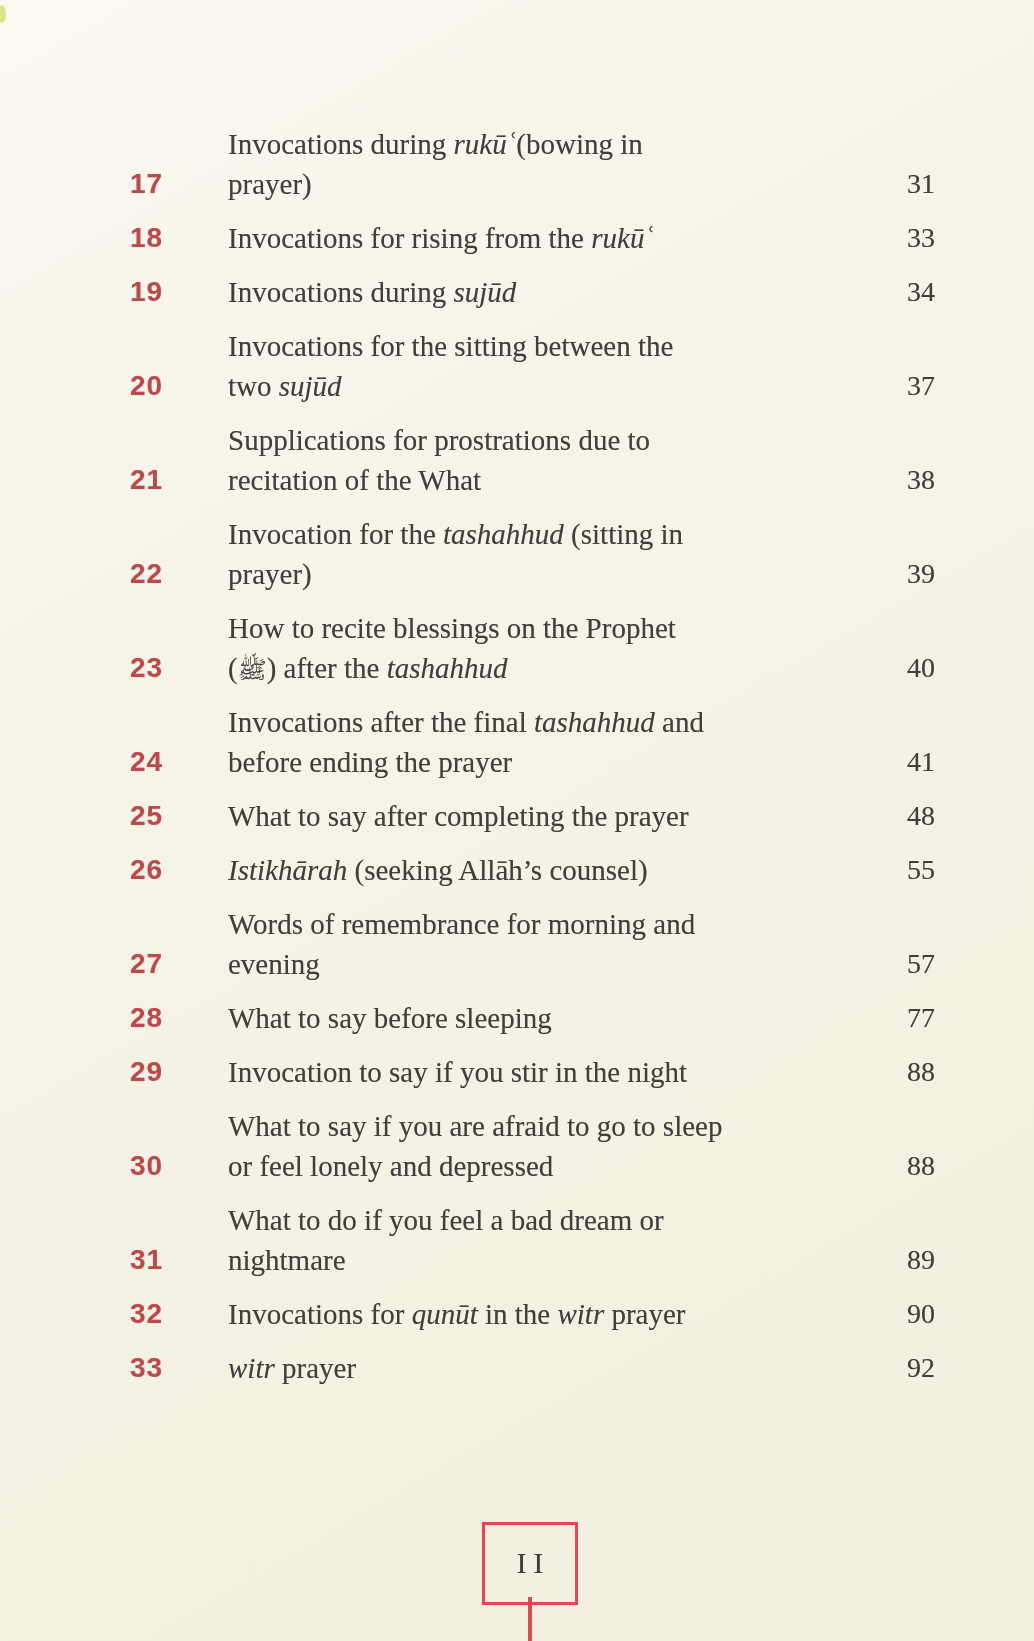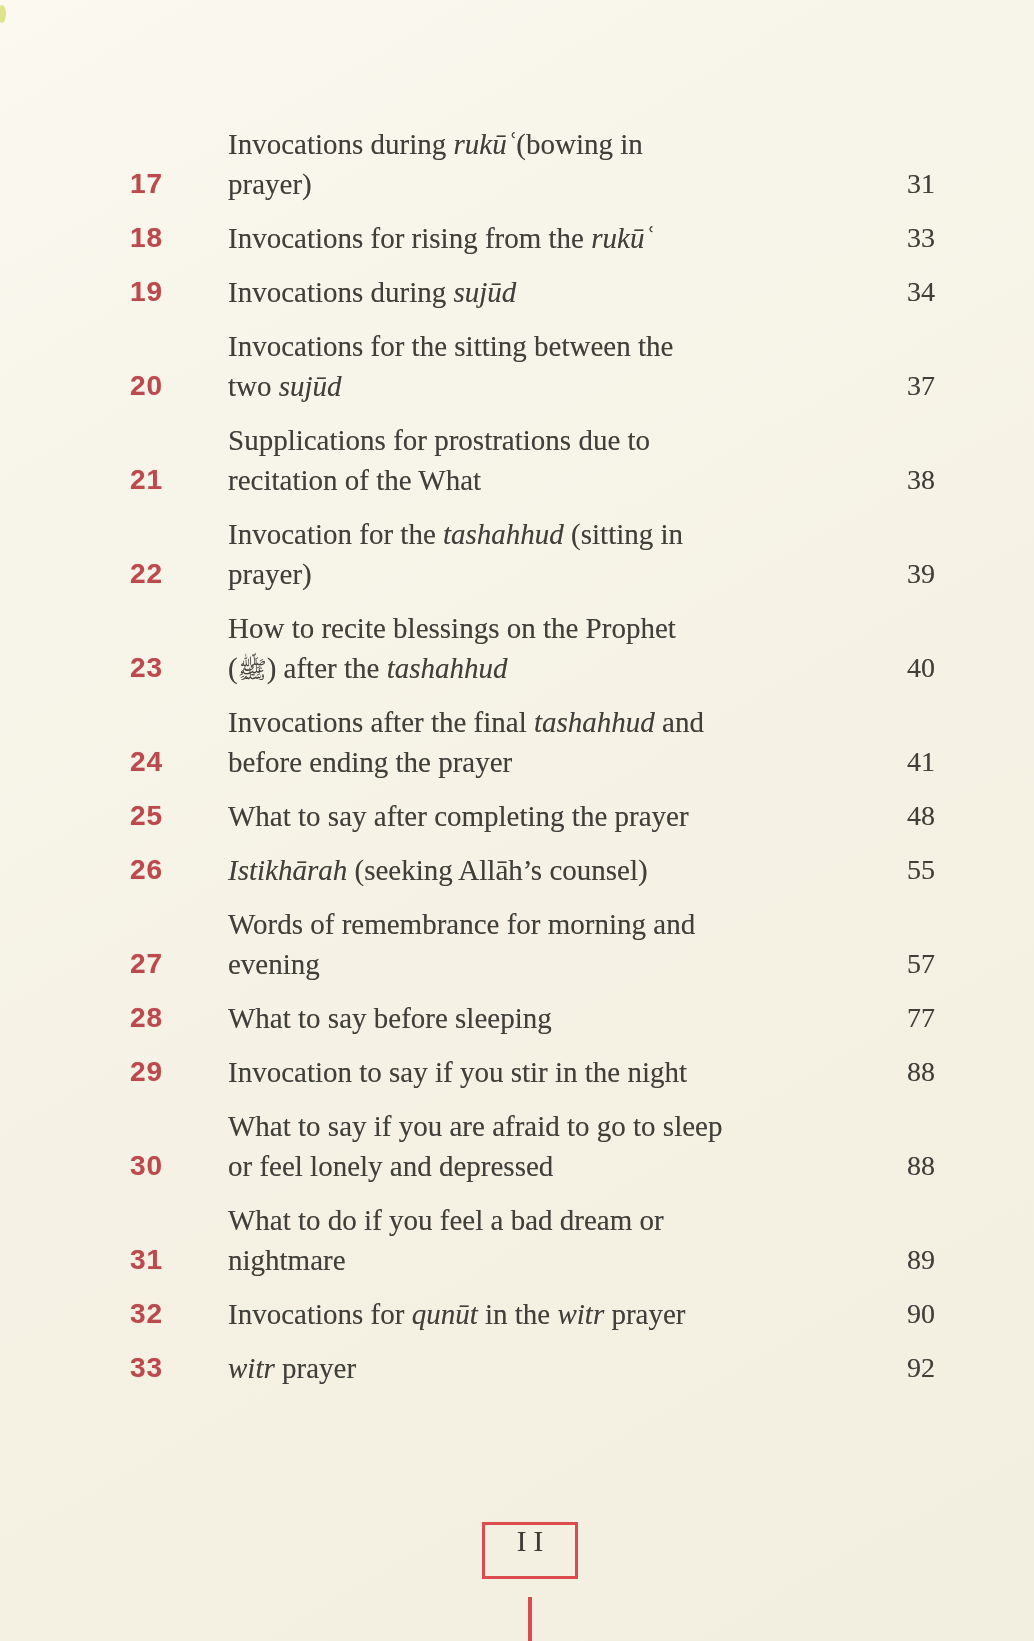--- a/index.html
+++ b/index.html
@@ -65,24 +65,24 @@
     font-size: 28px;
     line-height: 40px;
     color: var(--ink, #403f3a);
     text-shadow: 0 0 0.6px rgba(64, 63, 58, 0.45);
   }
   .page-marker-box {
     position: absolute;
     left: 482px;
     top: 1522px;
     width: 96px;
-    height: 57px;
+    height: 83px;
     border: 3px solid var(--accent-red, #dc4b4e);
     display: flex;
-    align-items: flex-start;
+    align-items: center;
     justify-content: center;
     background: transparent;
     font-family: Liberation Serif, serif;
   }
   .page-marker-label {
     font-size: 29px;
     letter-spacing: 7px;
     padding-left: 7px; 
     color: #3c3b36;
     text-shadow: 0 0 0.6px rgba(60, 59, 54, 0.5);

